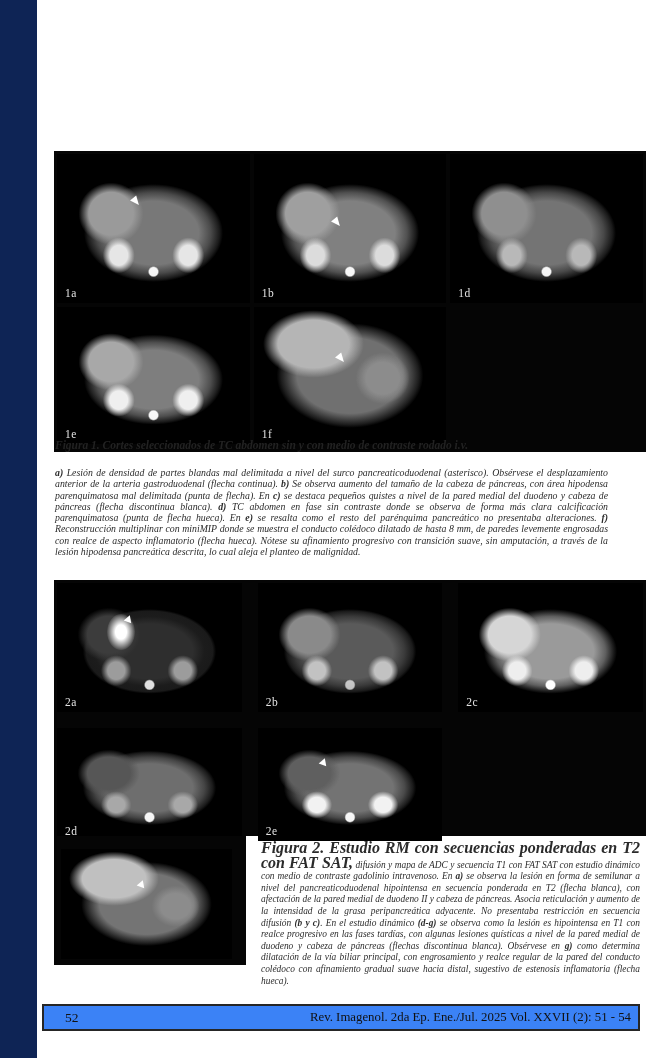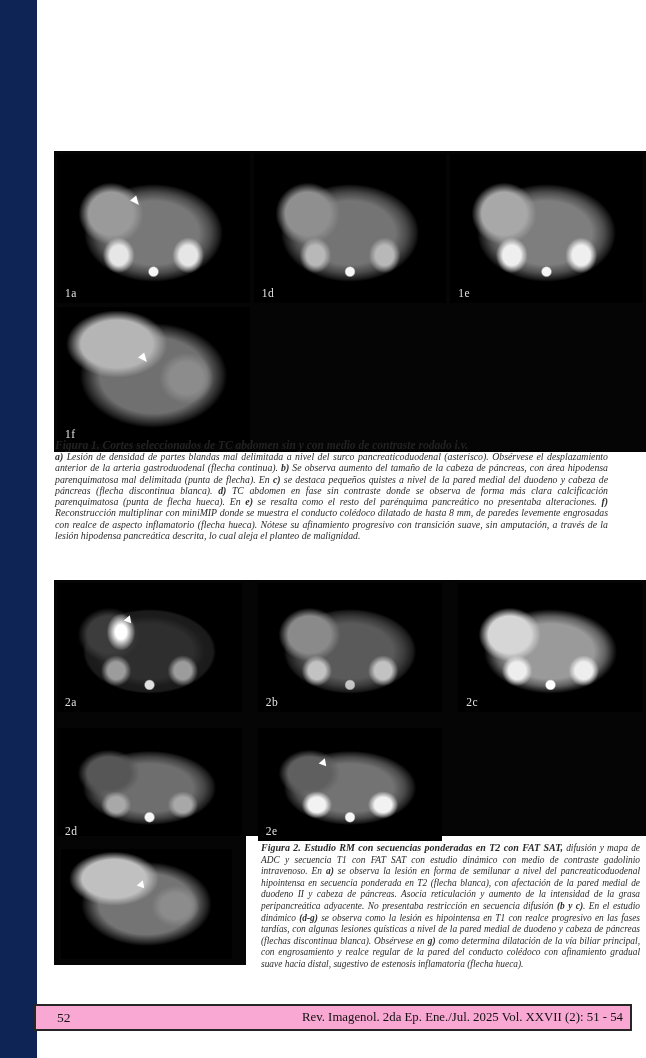--- a/index.html
+++ b/index.html
@@ -57,46 +57,50 @@
     background:radial-gradient(#ffffff 28%, rgba(255,255,255,0) 74%);}
   
   .marker{position:absolute;width:0;height:0;border-left:4px solid transparent;
     border-right:4px solid transparent;border-top:9px solid #fff;transform:rotate(-40deg);}
   .mk-1a{left:39%;top:29%}.mk-1b{left:41%;top:43%}.mk-1c{left:40%;top:46%}
   .mk-1f{left:43%;top:34%}.mk-2a{left:37%;top:26%;border-top-width:7px}
   .mk-2e{left:34%;top:28%;border-top-width:7px}.mk-2g{left:45%;top:30%;border-top-width:7px}
 
   
   .caption1 { position:absolute; left:55px; top:439px; width:553px; color:#222; }
-  .caption1 .cap-title { font:700 11.5px "Liberation Serif", serif; font-style:italic; margin-bottom:0; }
+  .caption1 .cap-title { font:700 11.5px "Liberation Serif", serif; font-style:italic; margin-bottom:16px; }
   .cap-body { font:400 9.8px "Liberation Serif", serif; font-style:italic; line-height:11.3px;
     text-align:justify; color:#2b2b2b; }
   .caption2 { position:absolute; left:261px; top:842px; width:379px; }
   .caption2 .cap-body { font-size:9.4px; line-height:11.6px; }
   .seg-b { font-weight:700; }
-  .seg-h { font-weight:700; font-size:10px; }
+  .seg-h { font-weight:700; font-size:16px; }
 
   
-  .footer-bar { position:absolute; left:34px; top:1004px; width:598px; height:27px;
-    border:2px solid #262626; background:#f9a8d4; display:flex; align-items:center;
+  .footer-bar { position:absolute; left:42px; top:1004px; width:598px; height:27px;
+    border:2px solid #262626; background:#3b82f6; display:flex; align-items:center;
     justify-content:space-between; padding:0 7px 0 21px; }
   .footer-page { font:400 13.5px "Liberation Serif", serif; color:#111; }
   .footer-ref { font:400 12.8px "Liberation Serif", serif; color:#111; }
 </style>
 </head>
 <body>
 
 <div class="page">
 
   <div class="edge-stripe"></div>
 
   <div class="panel fig1-panel">
     <div class="tile ax v1a">
       <span class="marker mk-1a"></span>
       <span class="tile-label">1a</span>
+    </div>
+    <div class="tile ax v1b">
+      <span class="marker mk-1b"></span>
+      <span class="tile-label">1b</span>
     </div>
     <div class="tile ax v1d">
       <span class="tile-label">1d</span>
     </div>
     <div class="tile ax v1e">
       <span class="tile-label">1e</span>
     </div>
     <div class="tile cor v1f">
       <span class="marker mk-1f"></span>
       <span class="tile-label">1f</span>

